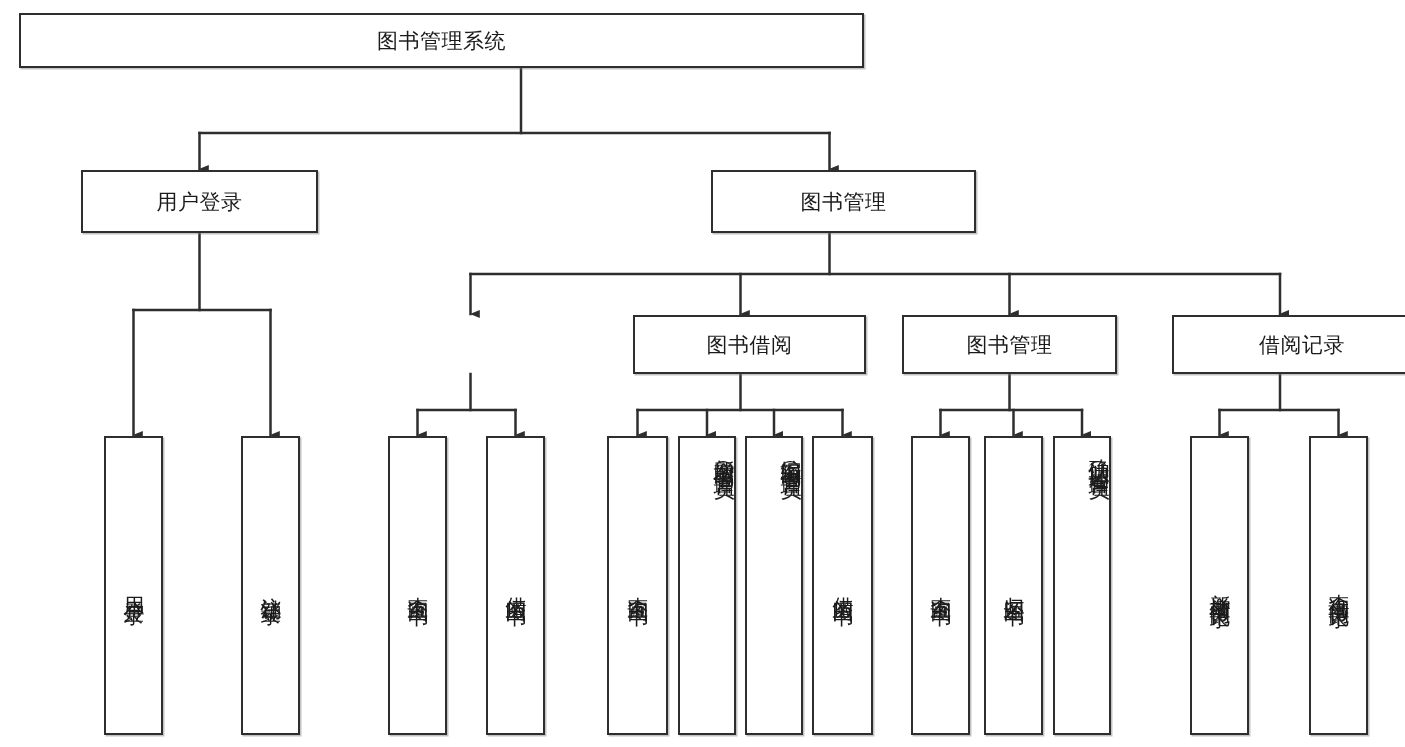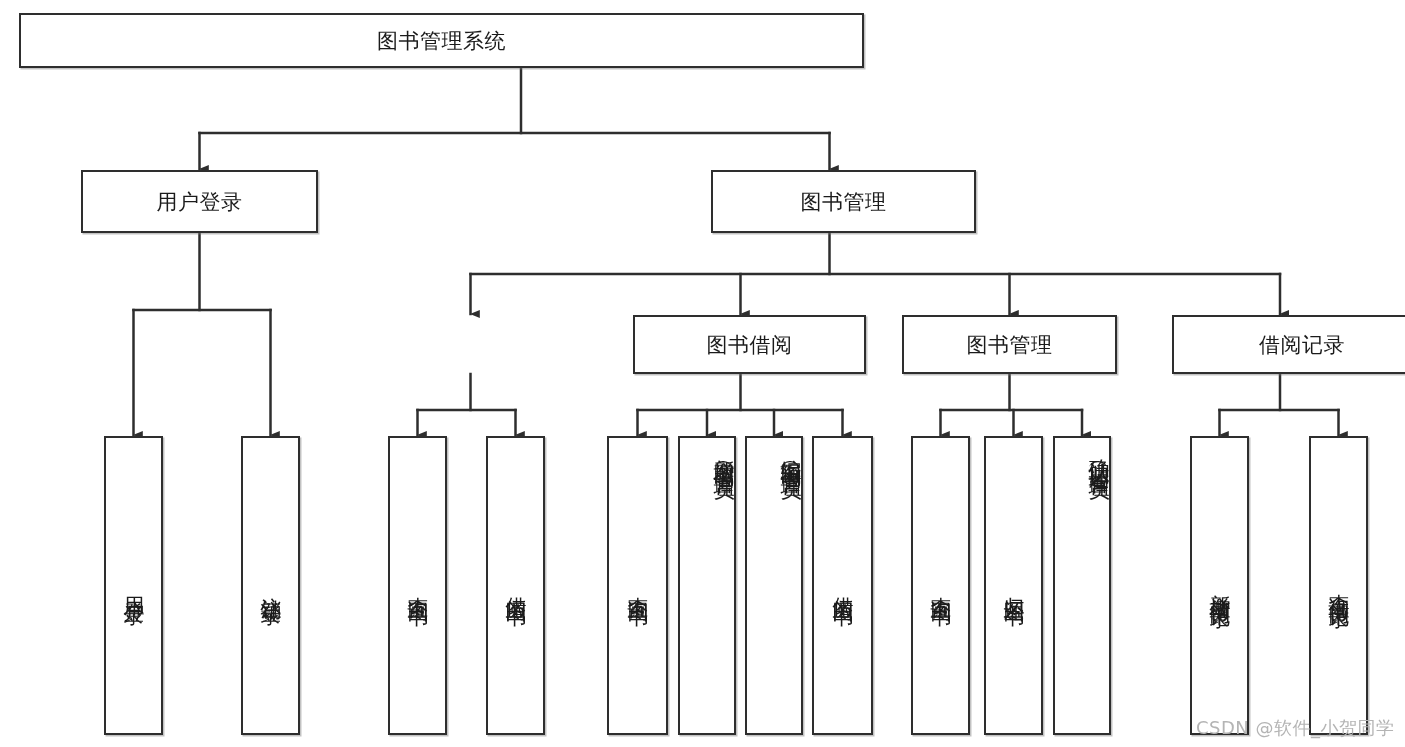--- a/index.html
+++ b/index.html
@@ -174,15 +174,14 @@
   <div class="node-box" id="box-leaf-10" style="left: 1053px; top: 436px; width: 58px; height: 299px;">
     <span class="node-label-v">确认归还（管理员）</span>
   </div>
   <div class="node-box" id="box-leaf-11" style="left: 1190px; top: 436px; width: 59px; height: 299px;">
     <span class="node-label-v vcenter">新增借阅记录</span>
   </div>
   <div class="node-box" id="box-leaf-12" style="left: 1309px; top: 436px; width: 59px; height: 299px;">
     <span class="node-label-v vcenter">查询借阅记录</span>
   </div>
 
-  <div class="watermark" id="wm" style="left: 1196px; top: 716px; color: rgb(180, 180, 180);">CSDN @软件_小贺同学</div>
 
 </div>
 
 </body></html>

